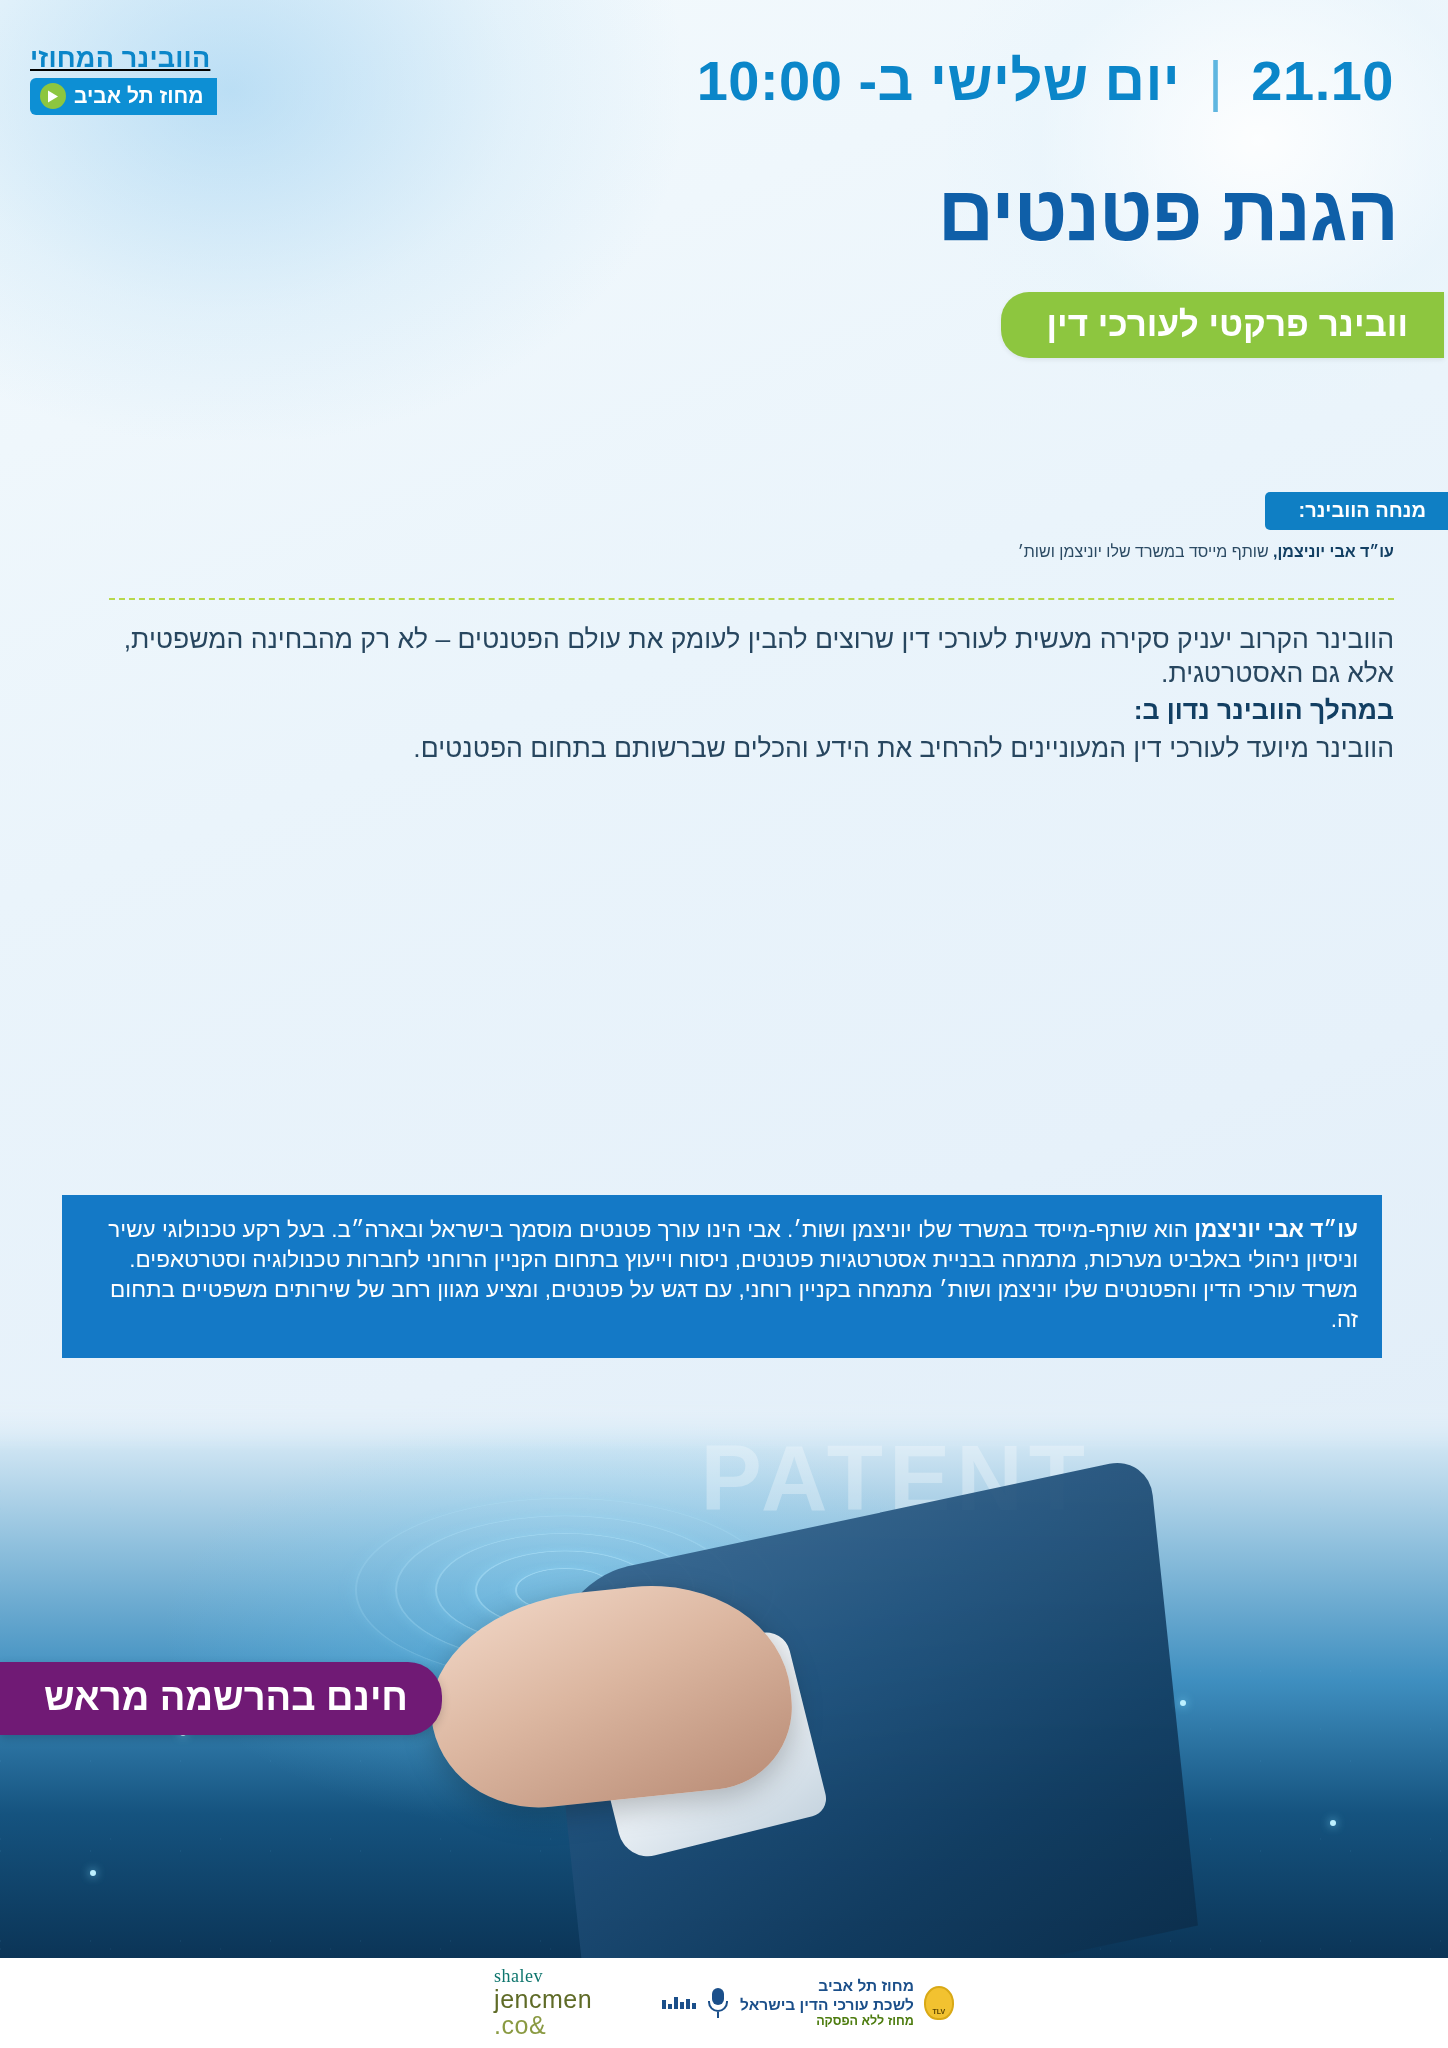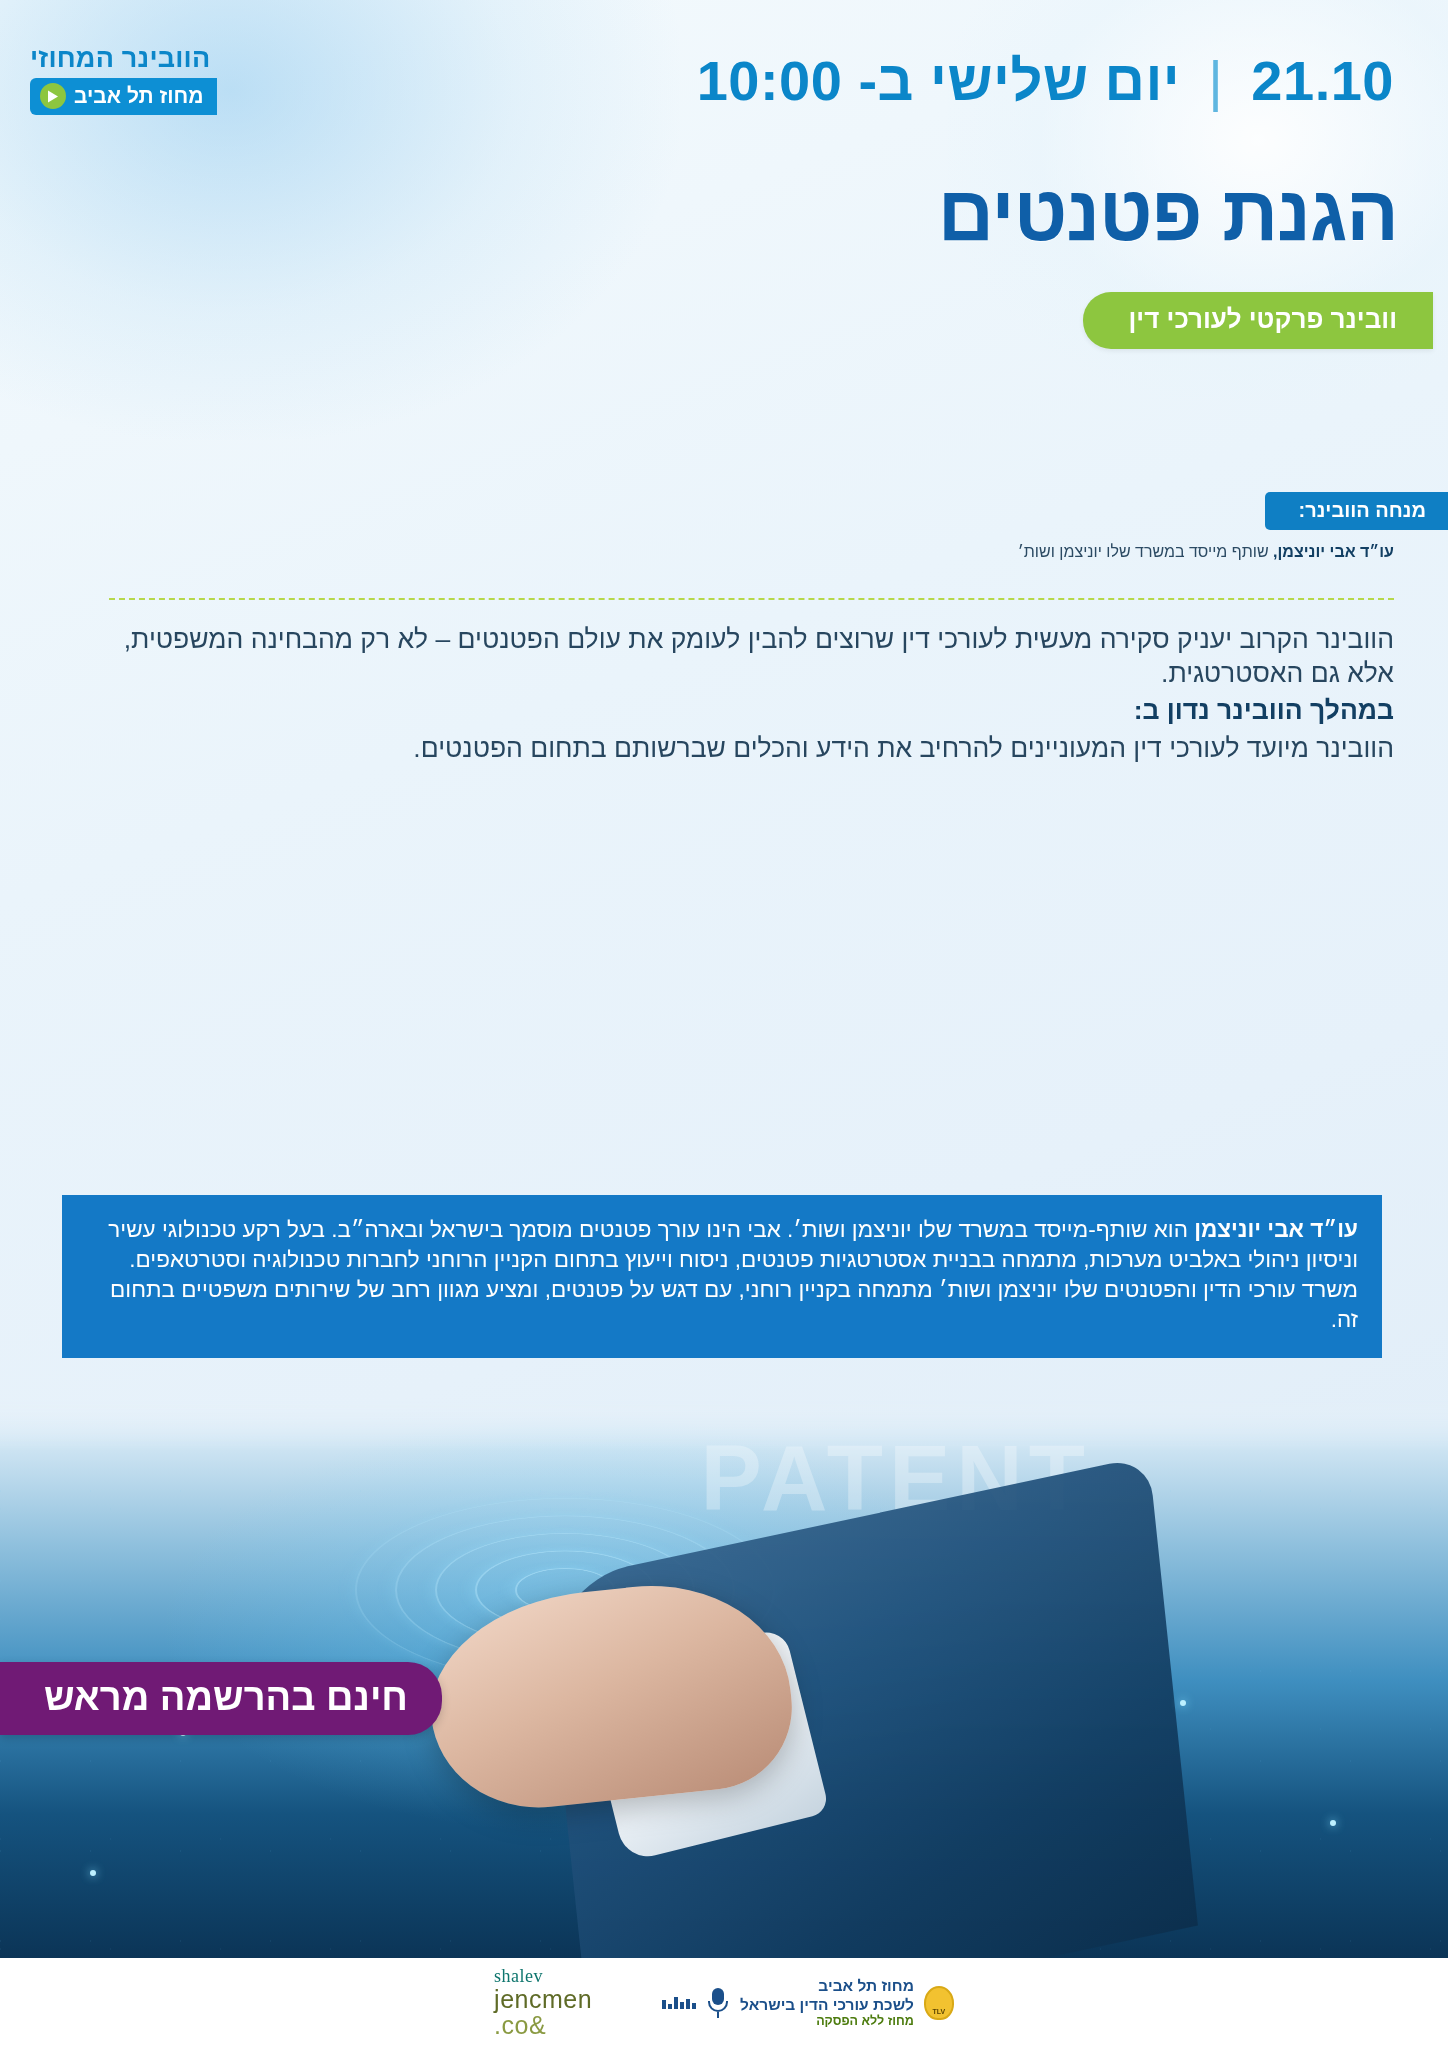--- a/index.html
+++ b/index.html
@@ -31,20 +31,21 @@
   }
 
   
   .badge-brand {
     position: absolute;
     top: 38px; left: 0;
     width: 312px;
     padding: 6px 18px 10px 30px;
     text-align: left;
     direction: rtl;
+    text-decoration: underline;
   }
   .badge-brand .line1 {
     color: #0b86c9;
     font-size: 27px;
     font-weight: bold;
     letter-spacing: .2px;
     text-align: left;
     line-height: 1.05;
   }
   .badge-pill {
@@ -90,24 +91,24 @@
     font-size: 78px;
     font-weight: bold;
     color: #0f5fa8;
     letter-spacing: -1px;
     text-shadow: 0 1px 0 rgba(255,255,255,.7);
   }
 
   
   .sub-banner {
     position: absolute;
-    top: 292px; right: 15px;
+    top: 292px; right: 4px;
     background: #8dc63f;
     color: #ffffff;
-    font-size: 26px;
+    font-size: 35px;
     font-weight: bold;
     padding: 12px 36px 14px 46px;
     border-radius: 28px 0 0 28px;
     box-shadow: 0 2px 5px rgba(0,0,0,.07);
   }
 
   
   .host-strip {
     position: absolute;
     top: 492px; right: 0;

